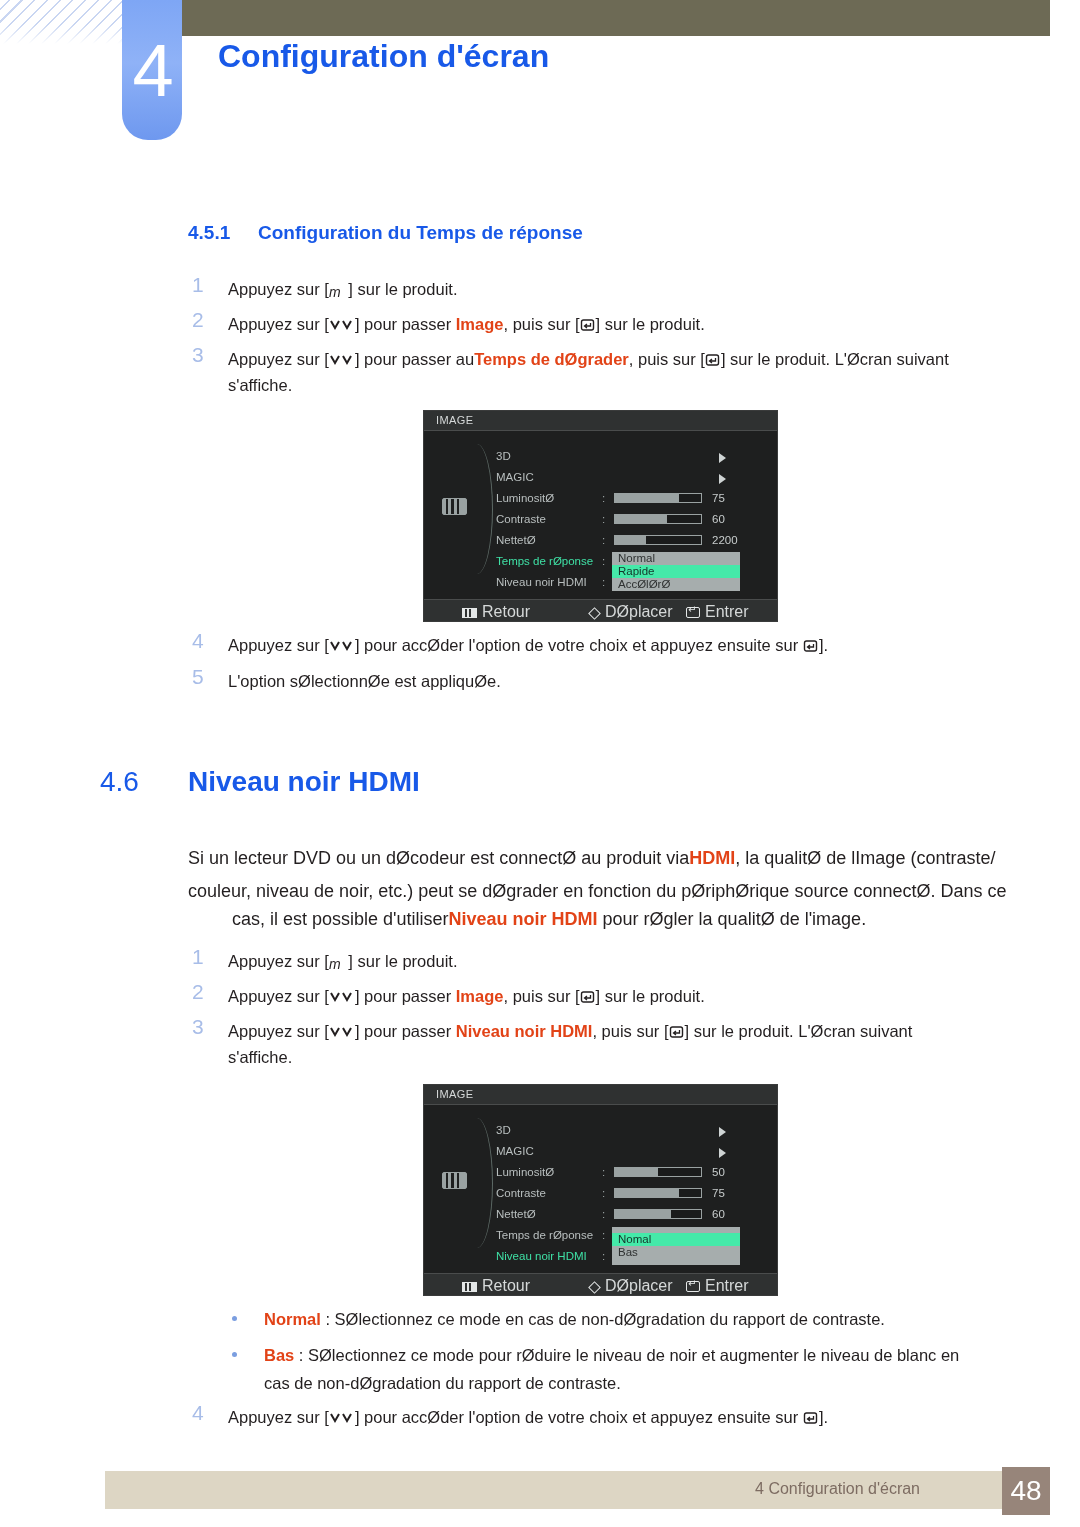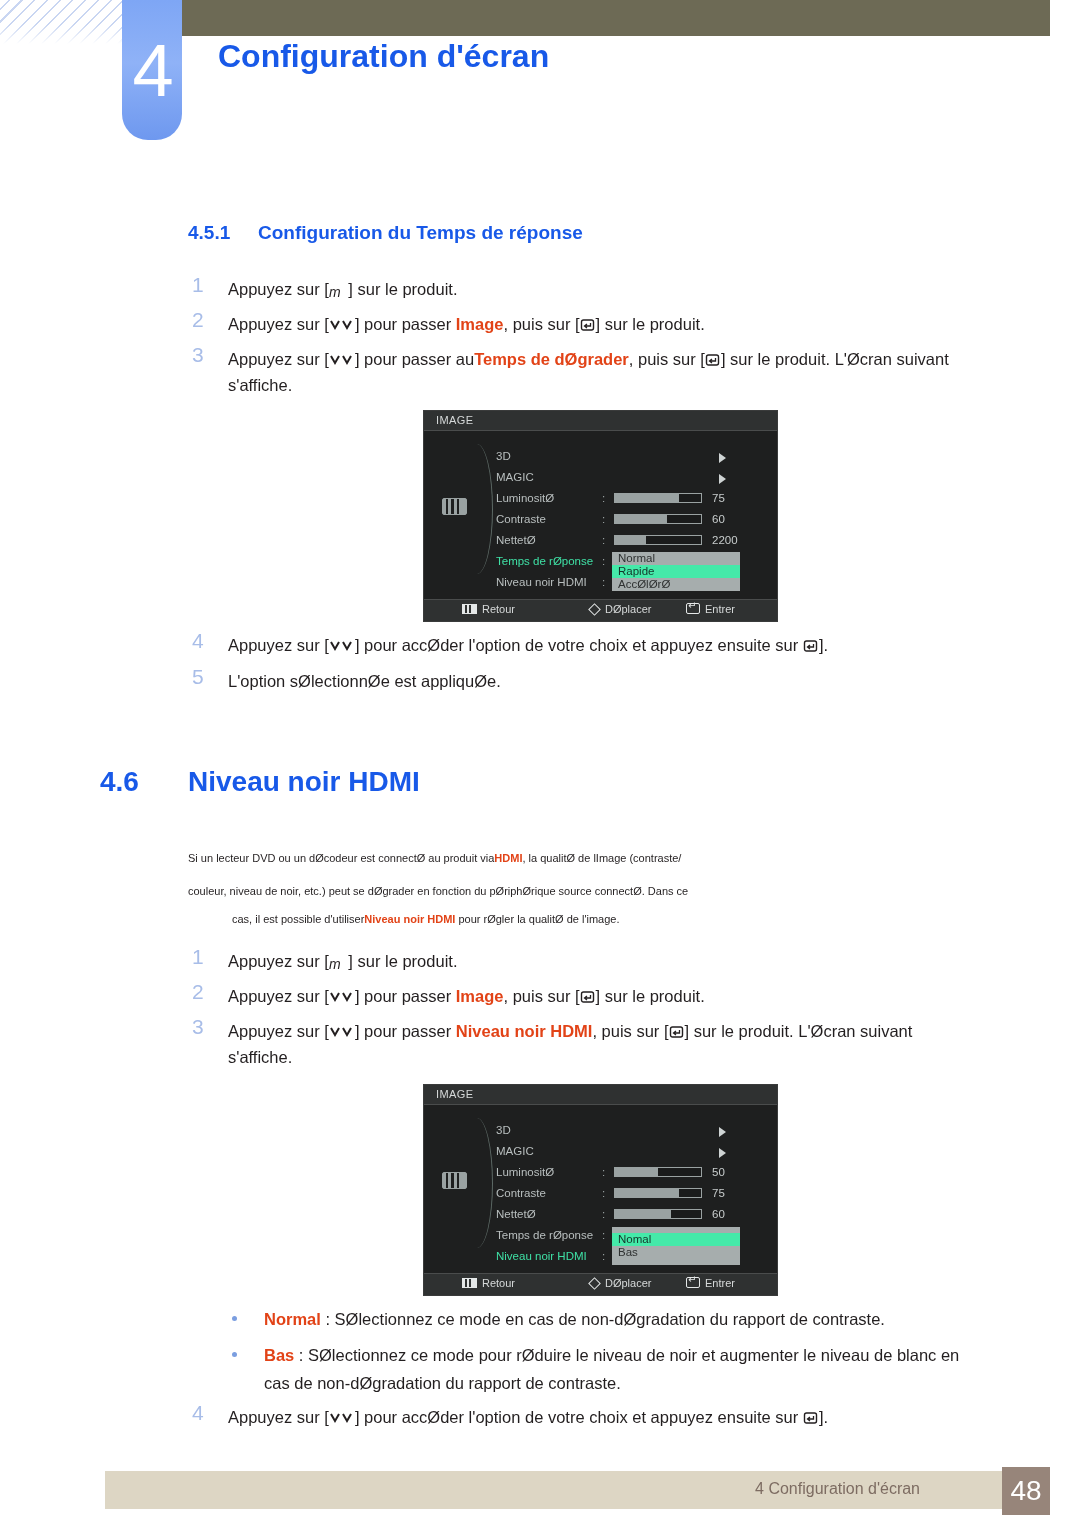--- a/index.html
+++ b/index.html
@@ -38,29 +38,29 @@
   .hdr-title{
     position:absolute;left:218px;top:38px;
     font-size:32px;font-weight:bold;color:#1859e8;letter-spacing:0px;
   }
 
   
   .sub-title{
     position:absolute;font-size:19px;font-weight:bold;color:#1859e8;
   }
   .sub-num{position:absolute;font-size:19px;font-weight:bold;color:#1859e8;}
-  .sec-num{position:absolute;font-size:28px;font-weight:bold;color:#1859e8;}
+  .sec-num{position:absolute;font-size:28px;font-weight:normal;color:#1859e8;}
   .sec-title{position:absolute;font-size:28px;font-weight:bold;color:#1859e8;}
 
   .step{position:absolute;font-size:16.5px;color:#231f20;line-height:30px;}
   .step-n{
     position:absolute;font-size:21px;color:#a8bde8;font-weight:400;
     line-height:30px;
   }
-  .para{position:absolute;font-size:11px;color:#231f20;line-height:33px;}
+  .para{position:absolute;font-size:18px;color:#231f20;line-height:33px;}
   .orange{color:#e24317;font-weight:bold;}
   .bullet-row{position:absolute;font-size:16.5px;color:#231f20;line-height:33px;}
   .bdot{
     position:absolute;width:5px;height:5px;background:#7b9ee0;border-radius:50%;
   }
   .kglyph{
     display:inline-block;vertical-align:-2px;
   }
 
   
@@ -117,21 +117,21 @@
   .osd-opt{
     height:13px;line-height:13px;font-size:11.5px;color:#2e3131;
     padding-left:6px;box-sizing:border-box;white-space:nowrap;
   }
   .osd-opt.sel{background:#45e9a9;color:#14352a;}
   .osd-foot{
     position:absolute;left:0;bottom:0;width:100%;height:21px;
     background:#2f3131;border-top:1px solid #4a4c4c;
   }
   .osd-foot .fi{
-    position:absolute;top:3px;font-size:11px;color:#d6d9d9;white-space:nowrap;
+    position:absolute;top:3px;font-size:16px;color:#d6d9d9;white-space:nowrap;
   }
   .fico-menu{
     display:inline-block;width:15px;height:10px;vertical-align:-1px;
     border:1.4px solid #e4e7e7;box-sizing:border-box;margin-right:5px;
     background:linear-gradient(to right,
       #e4e7e7 0,#e4e7e7 2px,transparent 2px,transparent 4px,
       #e4e7e7 4px,#e4e7e7 6px,transparent 6px,transparent 8px,
       #e4e7e7 8px,#e4e7e7 10px);
   }
   .fico-diam{

